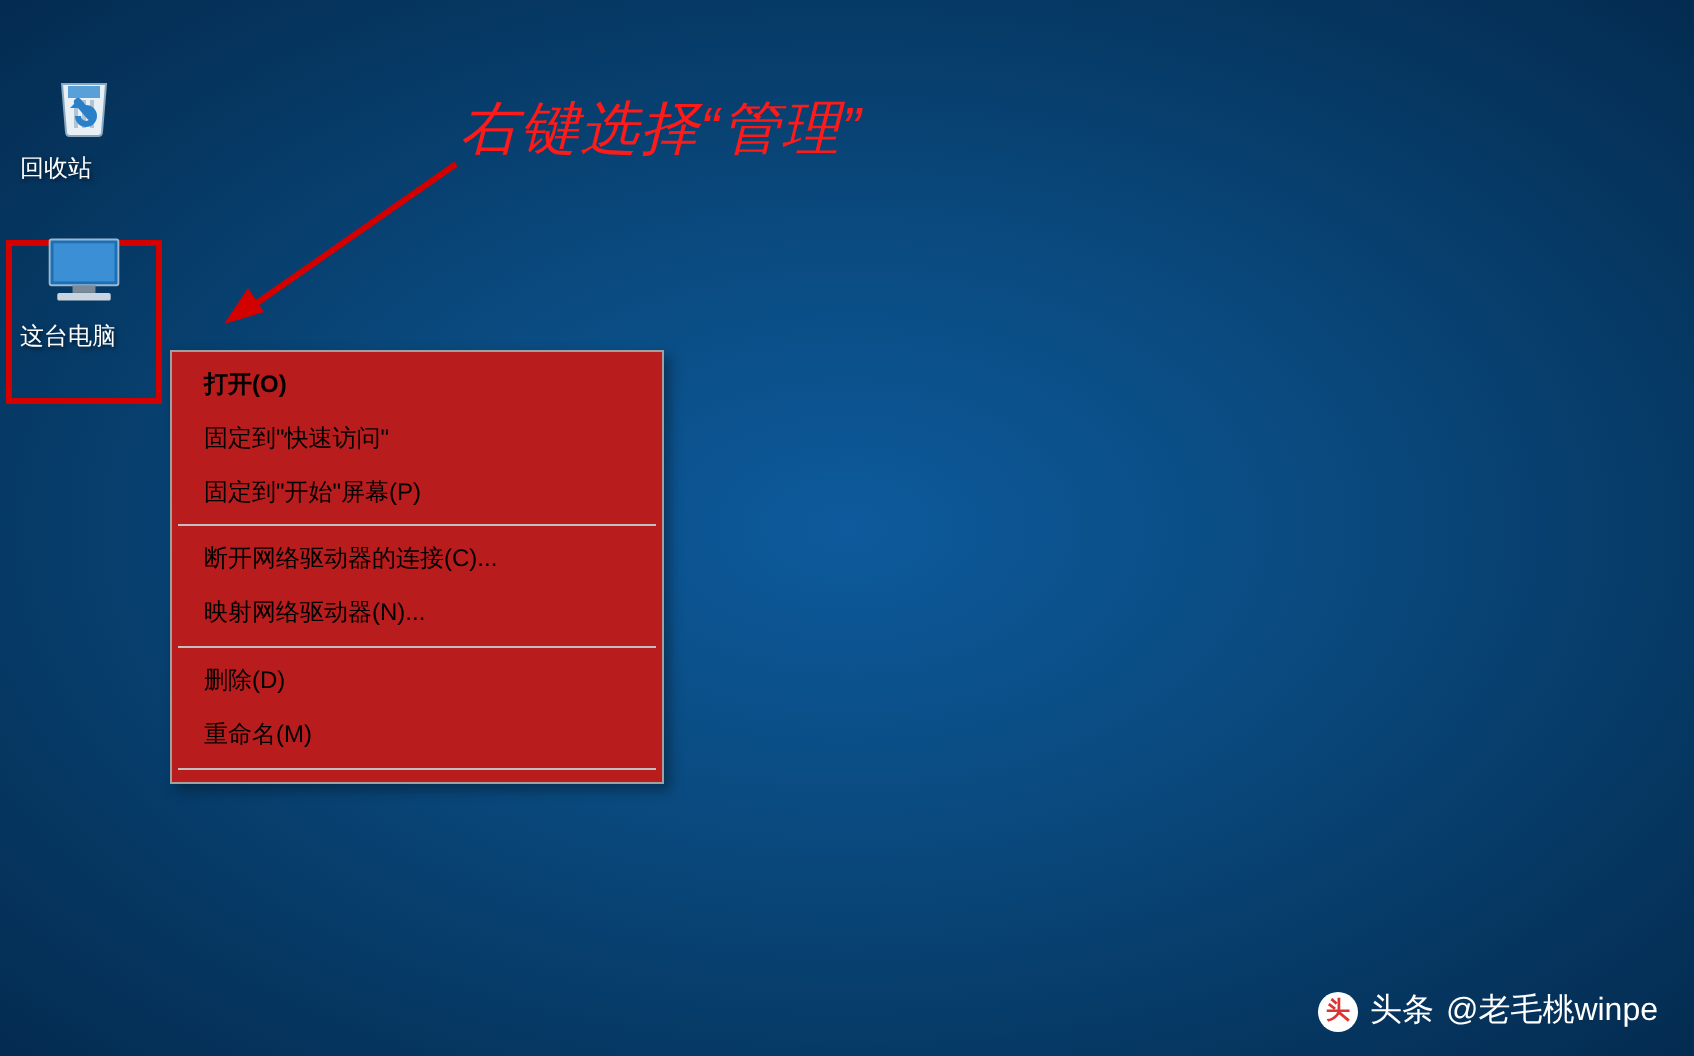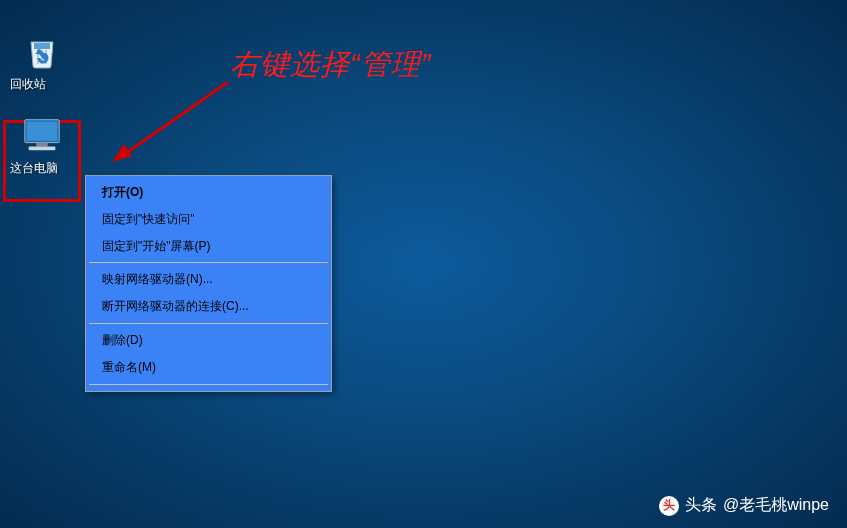--- a/index.html
+++ b/index.html
@@ -45,21 +45,21 @@
     height: 82px;
     border: 3px solid #d30000;
   }
 
   
   .context-menu {
     position: absolute;
     left: 85px;
     top: 175px;
     width: 247px;
-    background: #3b82f6;
+    background: #b91c1c;
     border: 1px solid #a0a0a0;
     box-shadow: 3px 3px 6px rgba(0,0,0,0.35);
     padding: 3px 2px;
     font-size: 12px;
     color: #000;
   }
   .menu-item {
     padding: 5px 14px;
     cursor: default;
     line-height: 1.4;
@@ -160,22 +160,22 @@
 <svg class="arrow" viewBox="0 0 130 90">
   <line x1="120" y1="4" x2="14" y2="78" stroke="#d30000" stroke-width="3"></line>
   <polygon points="4,84 24,78 16,66" fill="#d30000"></polygon>
 </svg>
 
 <div class="context-menu">
   <div class="menu-item bold">打开(O)</div>
   <div class="menu-item">固定到"快速访问"</div>
   <div class="menu-item">固定到"开始"屏幕(P)</div>
   <div class="menu-sep"></div>
+  <div class="menu-item">断开网络驱动器的连接(C)...</div>
   <div class="menu-item">映射网络驱动器(N)...</div>
-  <div class="menu-item">断开网络驱动器的连接(C)...</div>
   <div class="menu-sep"></div>
   <div class="menu-item">删除(D)</div>
   <div class="menu-item">重命名(M)</div>
   <div class="menu-sep"></div>
 </div>
 
 <div class="watermark">
   <div class="logo">头</div>
   <span>头条</span>
   <span>@老毛桃winpe</span>

